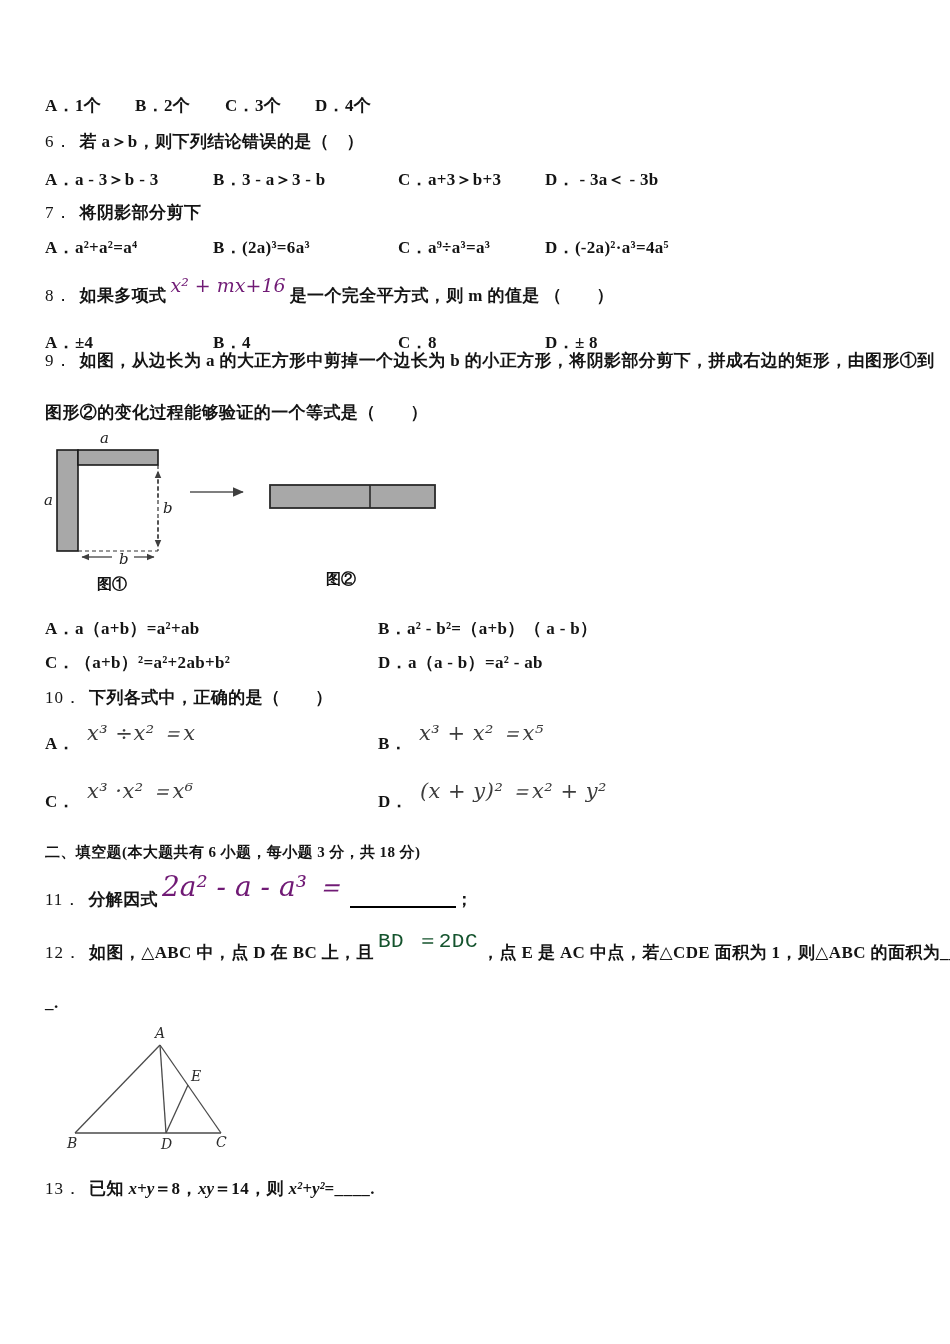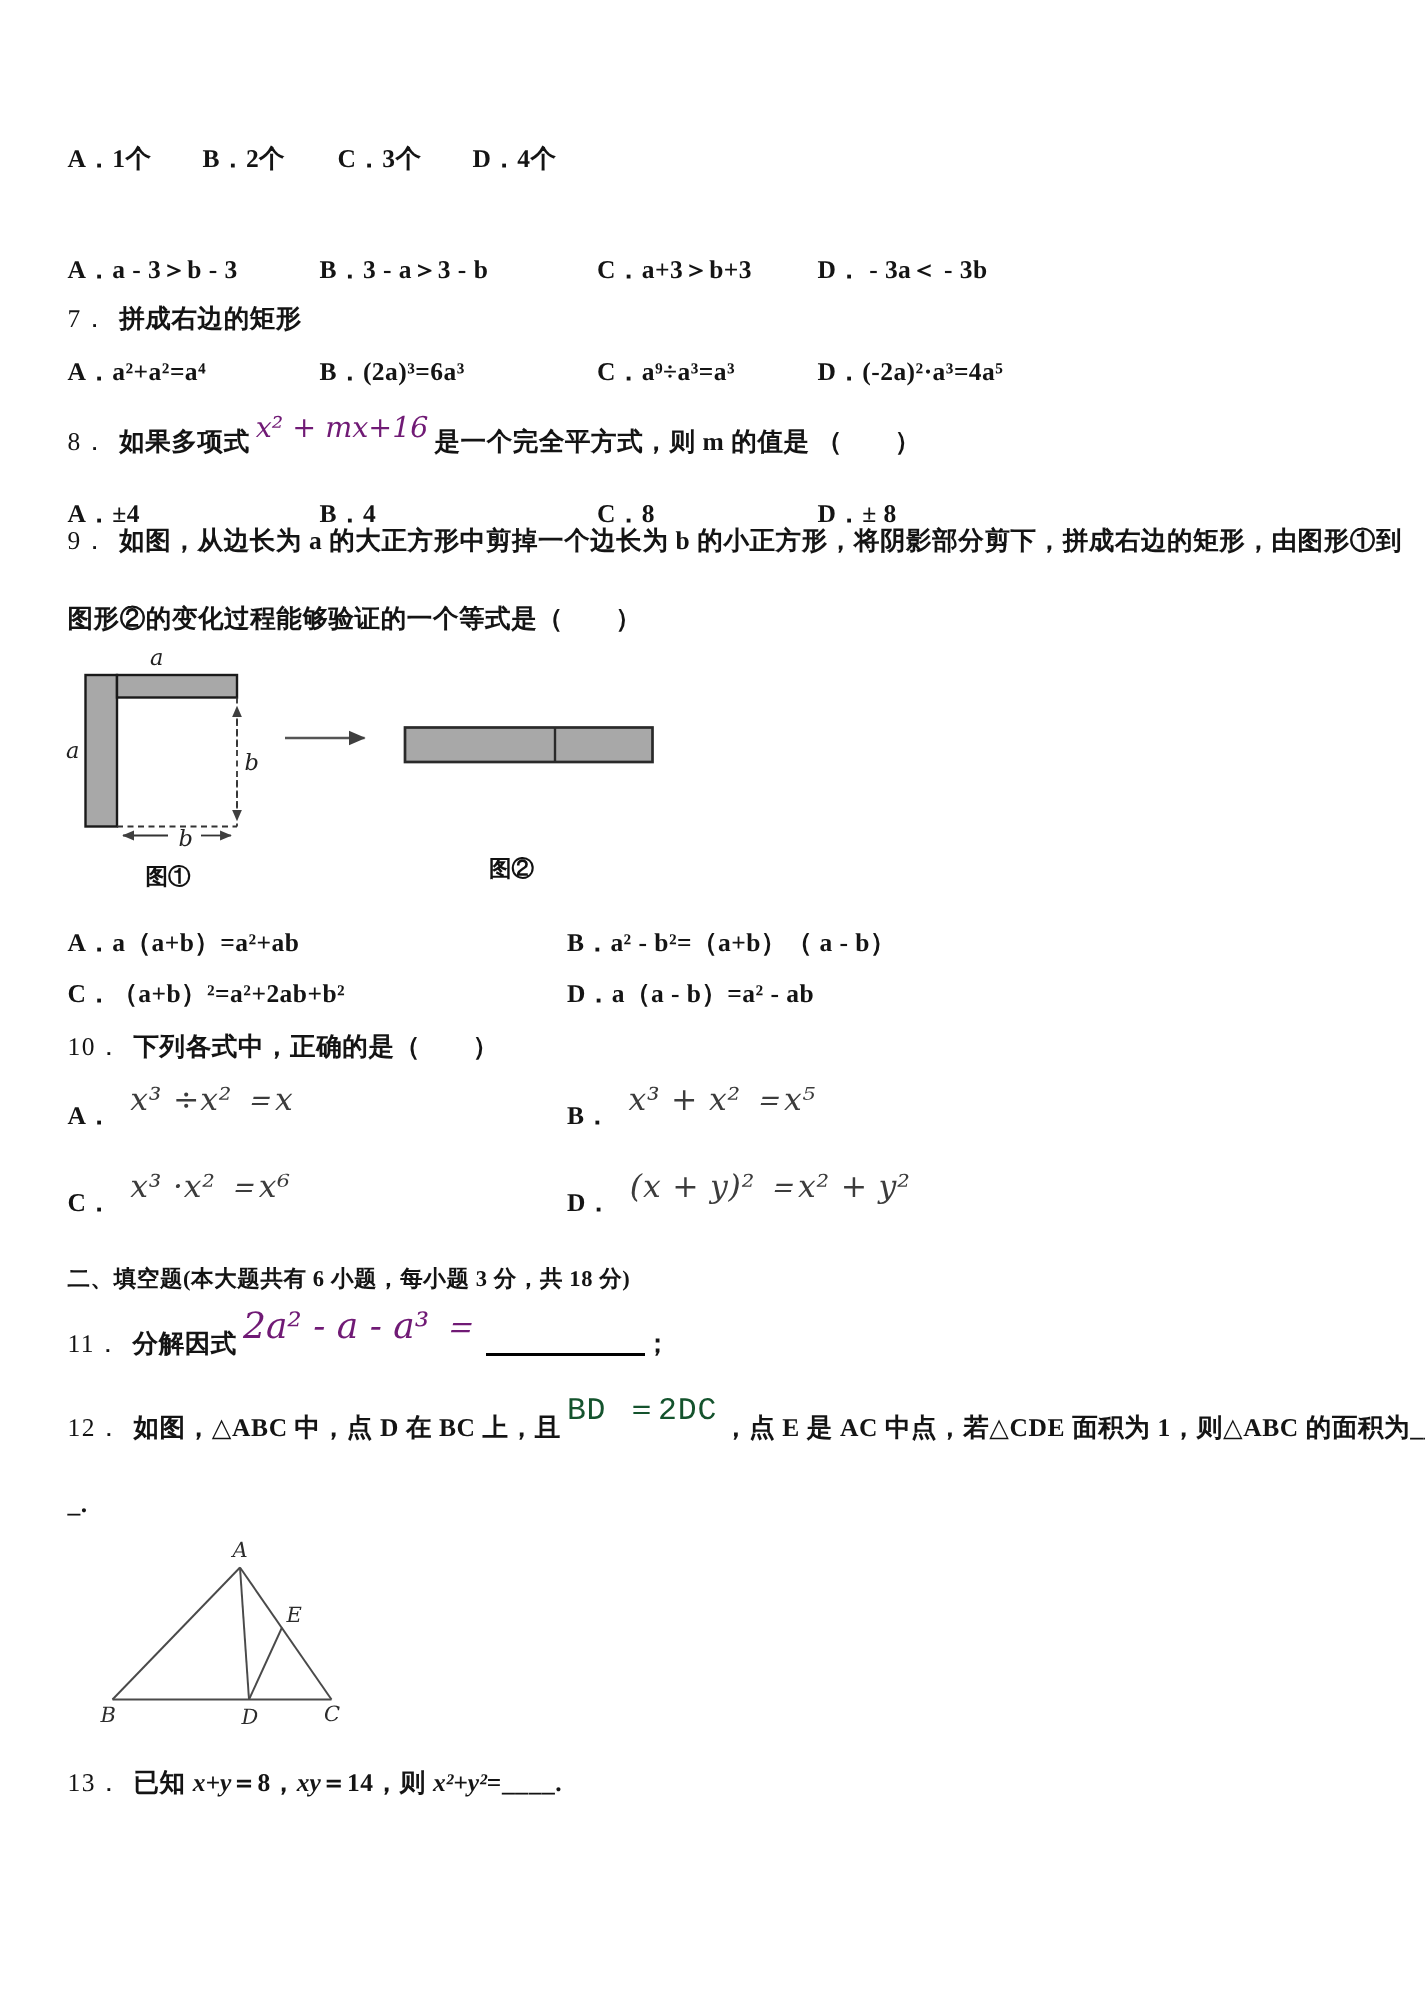--- a/index.html
+++ b/index.html
@@ -34,29 +34,32 @@
 
 <div class="page">
 
   <div class="row" style="top:95px;left:0;font-weight:700;">
     <span class="opt" style="left:45px">A．1个</span>
     <span class="opt" style="left:135px">B．2个</span>
     <span class="opt" style="left:225px">C．3个</span>
     <span class="opt" style="left:315px">D．4个</span>
   </div>
 
+  <div class="row" style="top:131px;left:45px">
+    <span class="qnum">6．</span><span class="stem">若 a＞b，则下列结论错误的是（　）</span>
+  </div>
   <div class="row" style="top:169px;left:0">
     <span class="opt c1">A．a - 3＞b - 3</span>
     <span class="opt c2">B．3 - a＞3 - b</span>
     <span class="opt c3">C．a+3＞b+3</span>
     <span class="opt c4">D． - 3a＜ - 3b</span>
   </div>
 
   <div class="row" style="top:202px;left:45px">
-    <span class="qnum">7．</span><span class="stem">拼成右边的矩形</span>
+    <span class="qnum">7．</span><span class="stem">将阴影部分剪下</span>
   </div>
   <div class="row" style="top:237px;left:0">
     <span class="opt c1">A．a²+a²=a⁴</span>
     <span class="opt c2">B．(2a)³=6a³</span>
     <span class="opt c3">C．a⁹÷a³=a³</span>
     <span class="opt c4">D．(-2a)²·a³=4a⁵</span>
   </div>
 
   <div class="row" style="top:283px;left:45px">
     <span class="qnum">8．</span><span class="stem">如果多项式</span><span class="fm raised">x² + mx+16</span><span class="stem">是一个完全平方式，则 m 的值是 （　　）</span>
@@ -135,21 +138,21 @@
     <span class="opt d2" style="font-weight:400">
       <span class="q10label">D．</span><span class="q10f">(x + y)² ＝x² + y²</span>
     </span>
   </div>
 
   <div class="row" style="top:841px;left:45px">
     <span class="sec">二、填空题(本大题共有 6 小题，每小题 3 分，共 18 分)</span>
   </div>
 
   <div class="row" style="top:878px;left:45px">
-    <span class="qnum">11．</span><span class="stem">分解因式</span><span class="fm raised" style="font-size:24px">2a² - a - a³ ＝</span><span class="blank"></span><span class="stem">；</span>
+    <span class="qnum">11．</span><span class="stem">分解因式</span><span class="fm raised" style="font-size:28px">2a² - a - a³ ＝</span><span class="blank"></span><span class="stem">；</span>
   </div>
 
   <div class="row" style="top:940px;left:45px">
     <span class="qnum">12．</span><span class="stem">如图，△ABC 中，点 D 在 BC 上，且</span><span class="raised12">BD ＝2DC</span><span class="stem">，点 E 是 AC 中点，若△CDE 面积为 1，则△ABC 的面积为___</span>
   </div>
   <div class="row" style="top:992px;left:45px">
     <span class="stem">_.</span>
   </div>
 
   <svg style="position:absolute;left:58px;top:1018px" width="190" height="145" viewBox="0 0 190 145">

